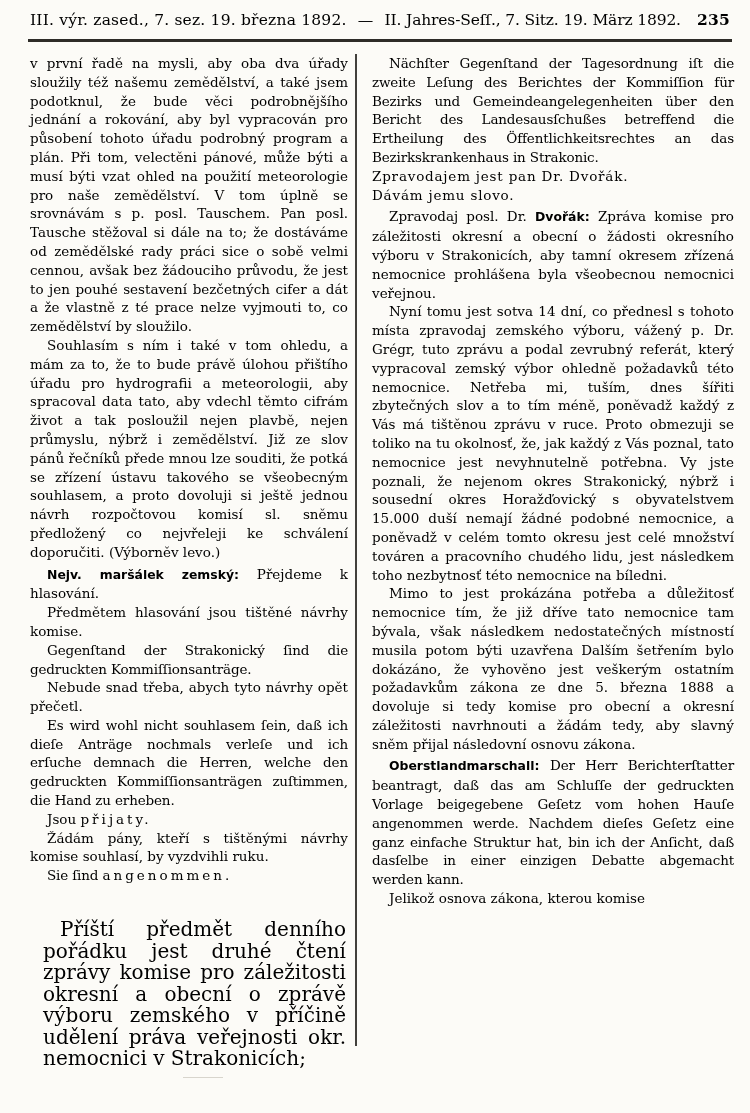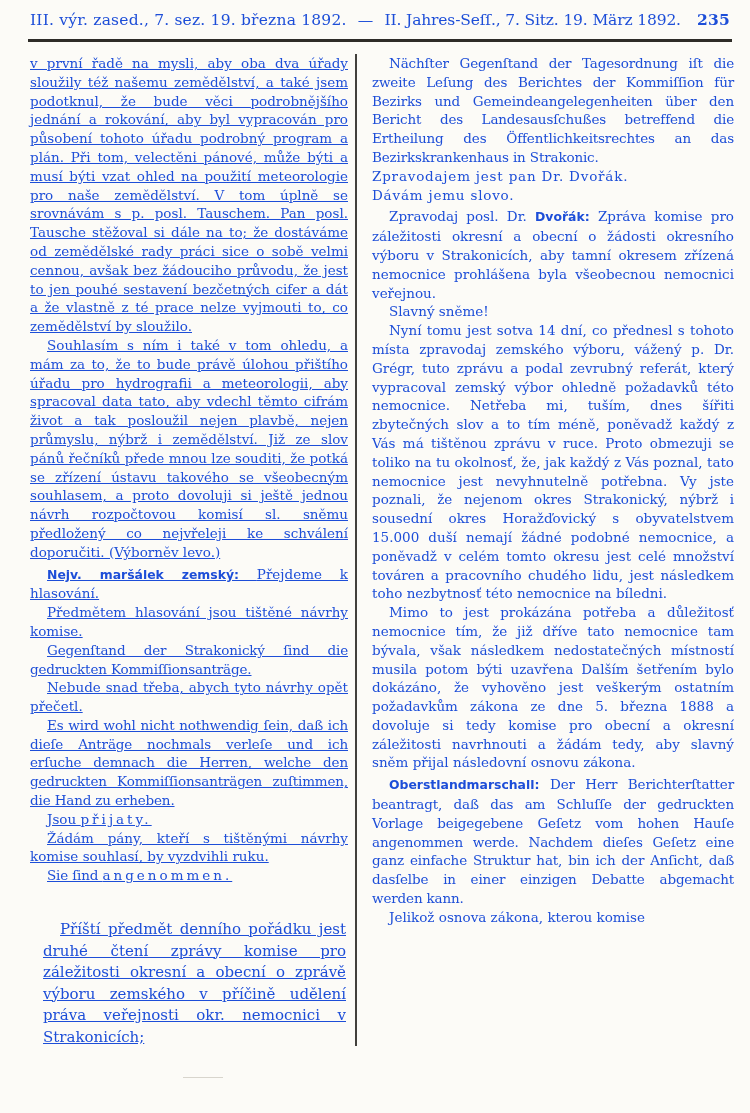--- a/index.html
+++ b/index.html
@@ -5,21 +5,21 @@
   html, body { margin: 0; padding: 0; }
   body { background: #e9e7e2; }
 
   .page {
     position: relative;
     width: 750px;
     height: 1113px;
     margin: 0 auto;
     background: #fcfbf7;
     font-family: "DejaVu Serif", serif;
-    color: #1d4ed8;
+    color: #000000;
     overflow: hidden;
   }
 
   
   .header-row {
     position: absolute;
     top: 10px;
     left: 30px;
     width: 700px;
     display: flex;
@@ -44,35 +44,35 @@
   
   .columns {
     position: absolute;
     top: 54px;
     left: 30px;
     width: 704px;
     height: 992px;
     display: flex;
   }
   .col { font-size: 13.5px; line-height: 18.8px; }
-  .col-left  { width: 325px; padding-right: 7px; box-sizing: border-box; text-decoration: underline; }
+  .col-left  { width: 325px; padding-right: 7px; box-sizing: border-box; }
   .divider   { width: 2px; background: #42403c; }
   .col-right { flex: 1; padding-left: 15px; box-sizing: border-box; }
 
   
   .para { margin: 0; text-align: justify; text-indent: 17px; }
   .para.noindent { text-indent: 0; }
 
   
   .para.fraktur, .fraktur { letter-spacing: -0.15px; }
 
   .para.spacedline { letter-spacing: 0.8px; }
 
   .para.announcement {
-    font-size: 15px;
+    font-size: 20px;
     line-height: 21.5px;
     padding-left: 13px;
     padding-right: 2px;
   }
 
   .para.gap-sm { margin-top: 3px; }
   .para.gap-lg { margin-top: 34px; }
 
   span.speaker {
     font-family: "DejaVu Sans", sans-serif;
@@ -109,33 +109,32 @@
   <div class="header-rule"></div>
 
   <div class="columns">
     <div class="col col-left" id="col-left">
         <p class="para latin noindent"><span>v první řadě na mysli, aby oba dva úřady sloužily též našemu zemědělství, a také jsem podotknul, že bude věci podrobnějšího jednání a rokování, aby byl vypracován pro působení tohoto úřadu podrobný program a plán. Při tom, velectěni pánové, může býti a musí býti vzat ohled na použití meteorologie pro naše zemědělství. V tom úplně se srovnávám s p. posl. Tauschem. Pan posl. Tausche stěžoval si dále na to; že dostáváme od zemědělské rady práci sice o sobě velmi cennou, avšak bez žádouciho průvodu, že jest to jen pouhé sestavení bezčetných cifer a dát a že vlastně z té prace nelze vyjmouti to, co zemědělství by sloužilo.</span></p>
         <p class="para latin"><span>Souhlasím s ním i také v tom ohledu, a mám za to, že to bude právě úlohou přištího úřadu pro hydrografii a meteorologii, aby spracoval data tato, aby vdechl těmto cifrám život a tak posloužil nejen plavbě, nejen průmyslu, nýbrž i zemědělství. Již ze slov pánů řečníků přede mnou lze souditi, že potká se zřízení ústavu takového se všeobecným souhlasem, a proto dovoluji si ještě jednou návrh rozpočtovou komisí sl. sněmu předložený co nejvřeleji ke schválení doporučiti. (Výborněv levo.)</span></p>
         <p class="para latin gap-sm"><span class="speaker">Nejv. maršálek zemský: </span><span>Přejdeme k hlasování.</span></p>
         <p class="para latin"><span>Předmětem hlasování jsou tištěné návrhy komise.</span></p>
         <p class="para fraktur"><span>Gegenſtand der Strakonický ſind die gedruckten Kommiſſionsanträge.</span></p>
         <p class="para latin"><span>Nebude snad třeba, abych tyto návrhy opět přečetl.</span></p>
-        <p class="para fraktur"><span>Es wird wohl nicht nothwendig ſein, daß ich dieſe Anträge nochmals verleſe und ich erſuche demnach die Herren, welche den gedruckten Kommiſſionsanträgen zuſtimmen, die Hand zu erheben.</span></p>
+        <p class="para fraktur"><span>Es wird wohl nicht souhlasem ſein, daß ich dieſe Anträge nochmals verleſe und ich erſuche demnach die Herren, welche den gedruckten Kommiſſionsanträgen zuſtimmen, die Hand zu erheben.</span></p>
         <p class="para latin"><span>Jsou </span><span class="spaced">přijaty.</span></p>
         <p class="para latin"><span>Žádám pány, kteří s tištěnými návrhy komise souhlasí, by vyzdvihli ruku.</span></p>
         <p class="para fraktur"><span>Sie ſind </span><span class="spaced">angenommen.</span></p>
         <p class="para latin announcement gap-lg"><span>Příští předmět denního pořádku jest druhé čtení zprávy komise pro záležitosti okresní a obecní o zprávě výboru zemského v příčině udělení práva veřejnosti okr. nemocnici v Strakonicích;</span></p>
       </div>
     <div class="divider"></div>
     <div class="col col-right" id="col-right">
         <p class="para fraktur"><span>Nächſter Gegenſtand der Tagesordnung iſt die zweite Leſung des Berichtes der Kommiſſion für Bezirks und Gemeindeangelegenheiten über den Bericht des Landesausſchußes betreffend die Ertheilung des Öffentlichkeitsrechtes an das Bezirkskrankenhaus in Strakonic.</span></p>
         <p class="para latin spacedline noindent"><span>Zpravodajem jest pan Dr. Dvořák.</span></p>
         <p class="para latin spacedline noindent"><span>Dávám jemu slovo.</span></p>
         <p class="para latin gap-sm"><span>Zpravodaj posl. Dr. </span><span class="speaker">Dvořák: </span><span>Zpráva komise pro záležitosti okresní a obecní o žádosti okresního výboru v Strakonicích, aby tamní okresem zřízená nemocnice prohlášena byla všeobecnou nemocnici veřejnou.</span></p>
-        <p class="para latin"><span>Slavný sněme!</span></p>
         <p class="para latin"><span>Nyní tomu jest sotva 14 dní, co přednesl s tohoto místa zpravodaj zemského výboru, vážený p. Dr. Grégr, tuto zprávu a podal zevrubný referát, který vypracoval zemský výbor ohledně požadavků této nemocnice. Netřeba mi, tuším, dnes šířiti zbytečných slov a to tím méně, poněvadž každý z Vás má tištěnou zprávu v ruce. Proto obmezuji se toliko na tu okolnosť, že, jak každý z Vás poznal, tato nemocnice jest nevyhnutelně potřebna. Vy jste poznali, že nejenom okres Strakonický, nýbrž i sousední okres Horažďovický s obyvatelstvem 15.000 duší nemají žádné podobné nemocnice, a poněvadž v celém tomto okresu jest celé množství továren a pracovního chudého lidu, jest následkem toho nezbytnosť této nemocnice na bíledni.</span></p>
         <p class="para latin"><span>Mimo to jest prokázána potřeba a důležitosť nemocnice tím, že již dříve tato nemocnice tam bývala, však následkem nedostatečných místností musila potom býti uzavřena Dalším šetřením bylo dokázáno, že vyhověno jest veškerým ostatním požadavkům zákona ze dne 5. března 1888 a dovoluje si tedy komise pro obecní a okresní záležitosti navrhnouti a žádám tedy, aby slavný sněm přijal následovní osnovu zákona.</span></p>
         <p class="para fraktur gap-sm"><span class="speaker">Oberstlandmarschall: </span><span>Der Herr Berichterſtatter beantragt, daß das am Schluſſe der gedruckten Vorlage beigegebene Geſetz vom hohen Hauſe angenommen werde. Nachdem dieſes Geſetz eine ganz einfache Struktur hat, bin ich der Anſicht, daß dasſelbe in einer einzigen Debatte abgemacht werden kann.</span></p>
         <p class="para latin"><span>Jelikož osnova zákona, kterou komise</span></p>
       </div>
   </div>
 
   <div class="scan-artifact"></div>
 
 </div>

